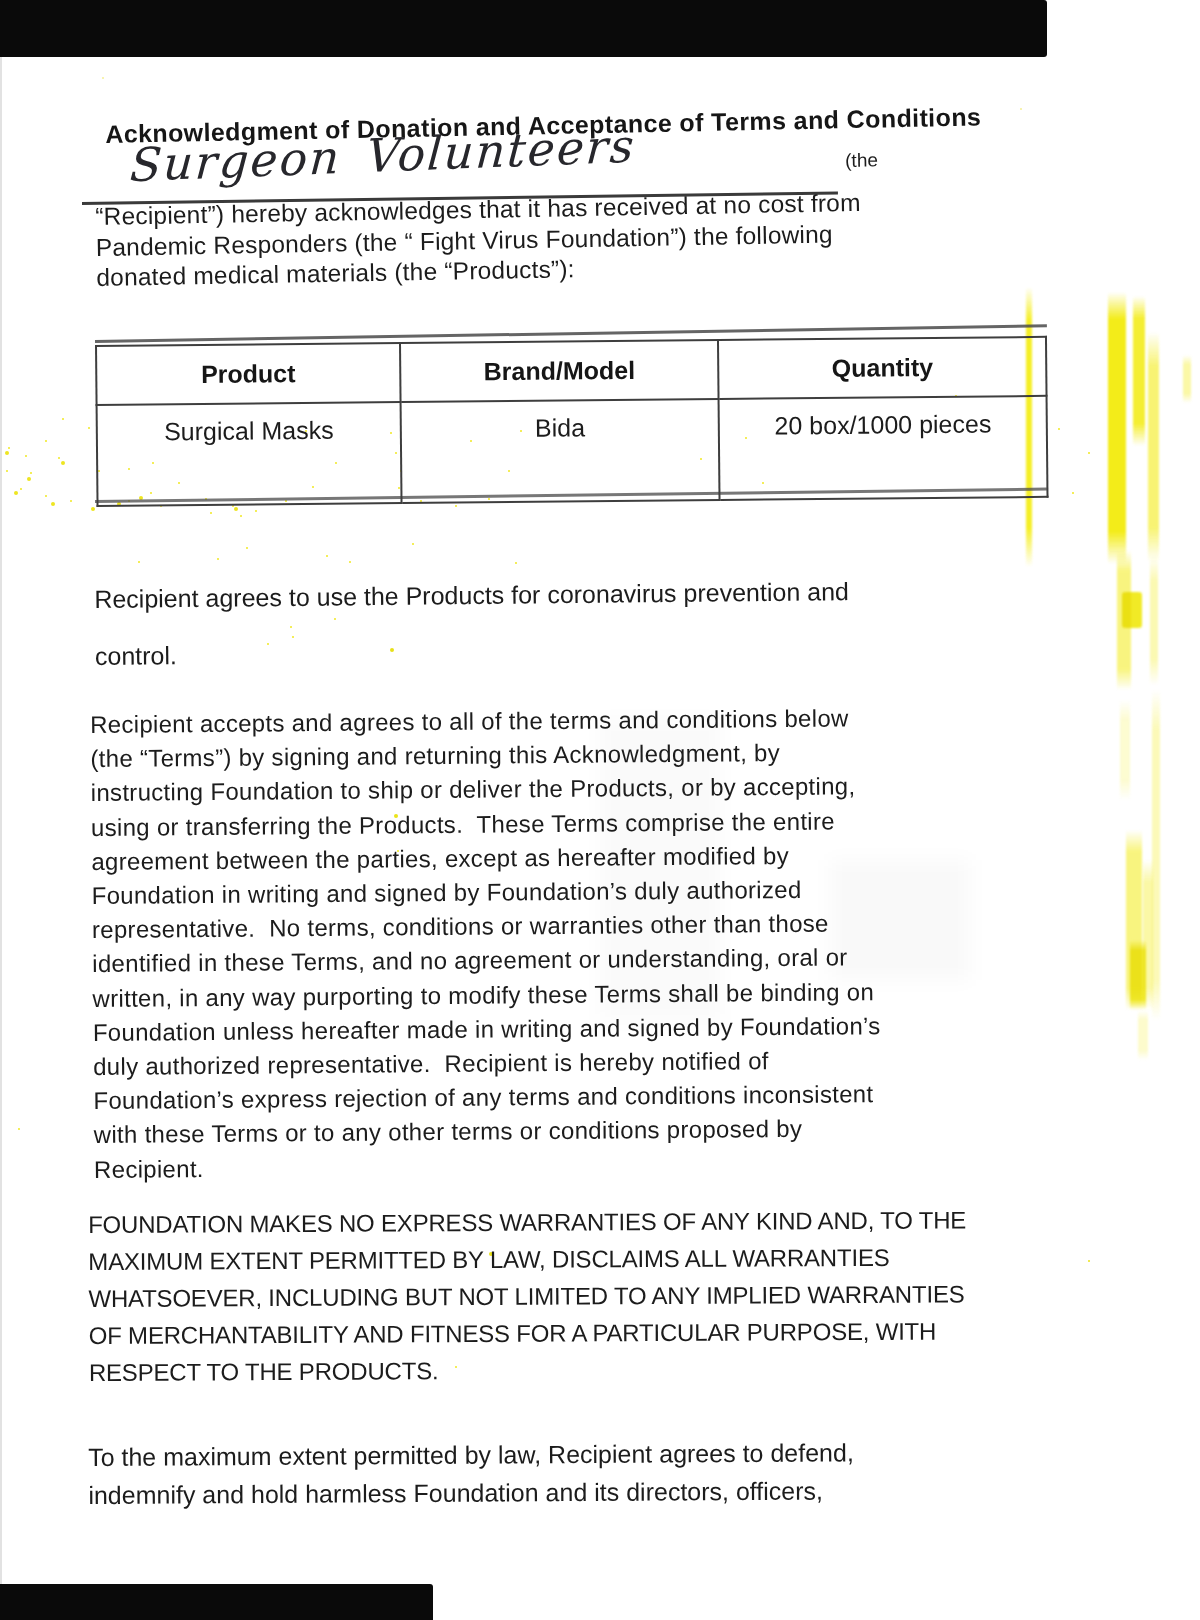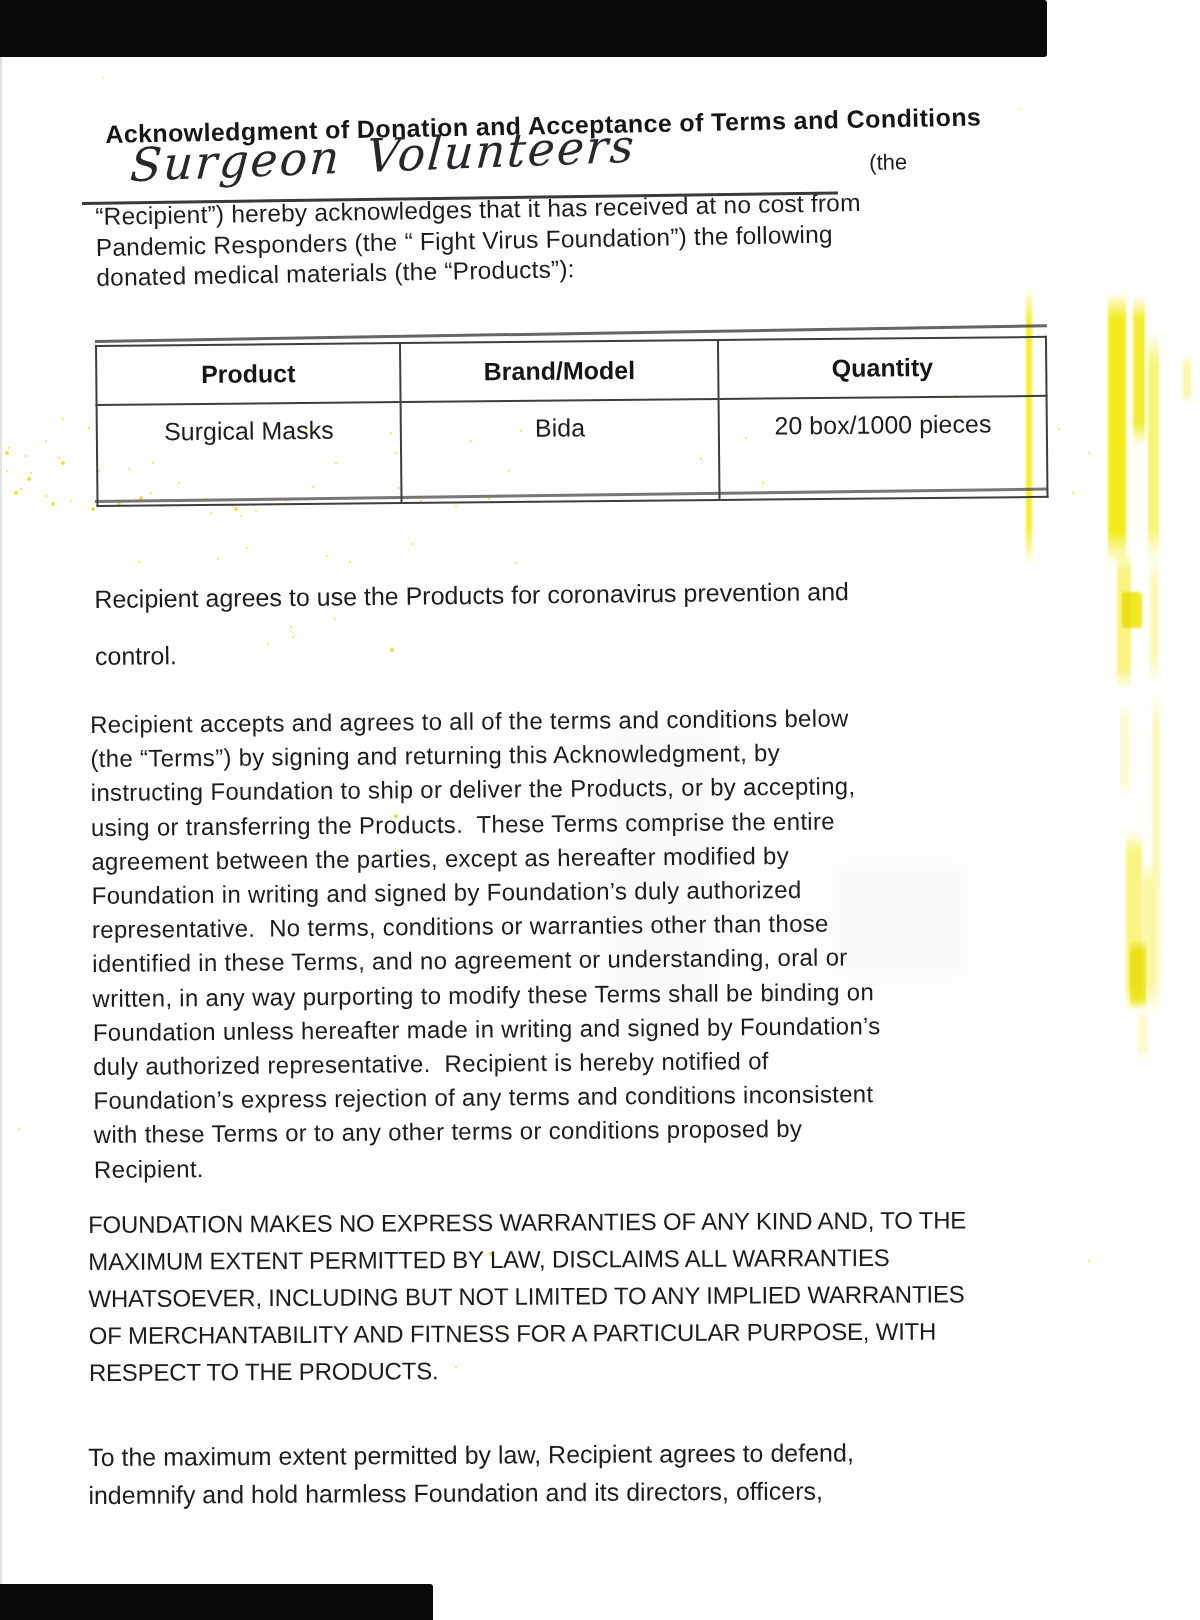--- a/index.html
+++ b/index.html
@@ -74,22 +74,22 @@
     letter-spacing: 2px; word-spacing: 9px;
     transform: rotate(-2.2deg) skewX(-6deg);
     color: #27272c;
   }
   .sig-underline {
     left: 82px; top: 202px; width: 756px; height: 3px;
     background: #3a3a3a;
     transform: rotate(-0.8deg);
   }
   .sig-suffix {
-    left: 869px; top: 150px;
-    font-size: 22px;
+    left: 845px; top: 150px;
+    font-size: 19px;
     transform: rotate(-1deg);
   }
   .para { white-space: pre-wrap; }
   .intro  { left: 95px;  top: 202px;  font-size: 24.5px; line-height: 30.5px; letter-spacing: .2px; transform: rotate(-1.05deg); }
   .use    { left: 94px;  top: 571px;  font-size: 25px;   line-height: 57px;  transform: rotate(-0.6deg); }
   .terms  { left: 90px;  top: 708px;  font-size: 24px;   line-height: 34.2px; letter-spacing: .3px; transform: rotate(-0.5deg); }
   .caps   { left: 88px;  top: 1206px; font-size: 24px;   line-height: 37px;  letter-spacing: -0.2px; transform: rotate(-0.3deg); }
   .final  { left: 88px;  top: 1438px; font-size: 25px;   line-height: 38px;  transform: rotate(-0.35deg); }
 
   

